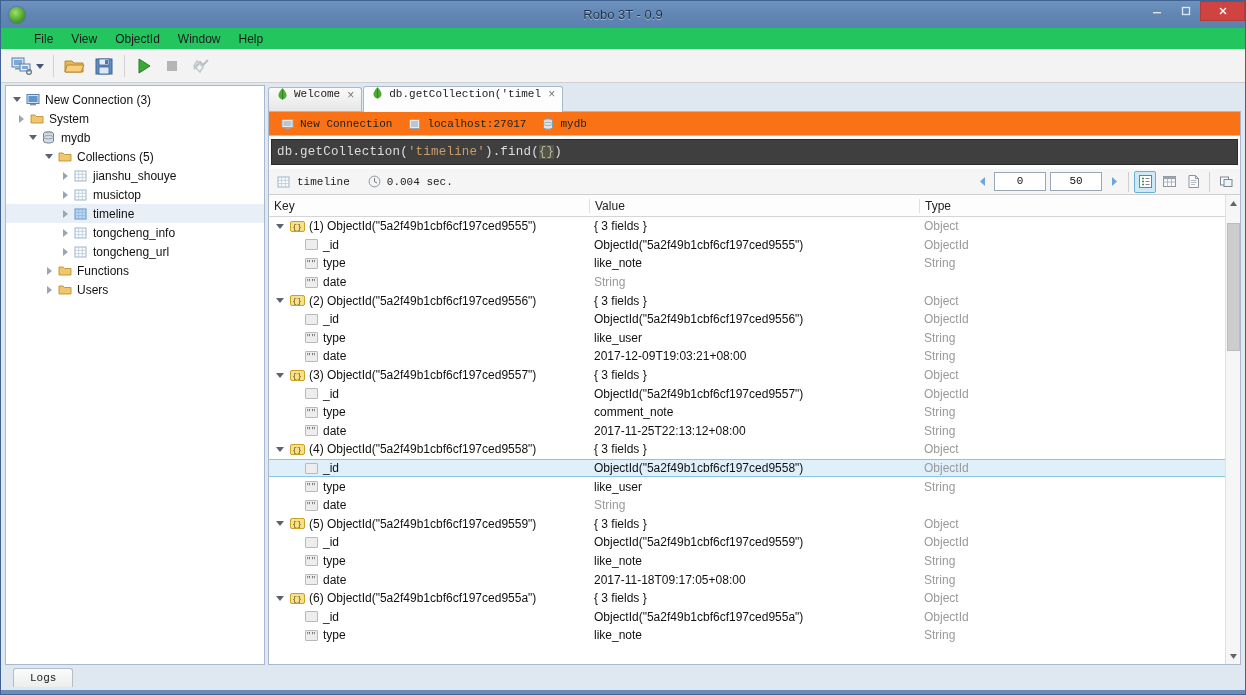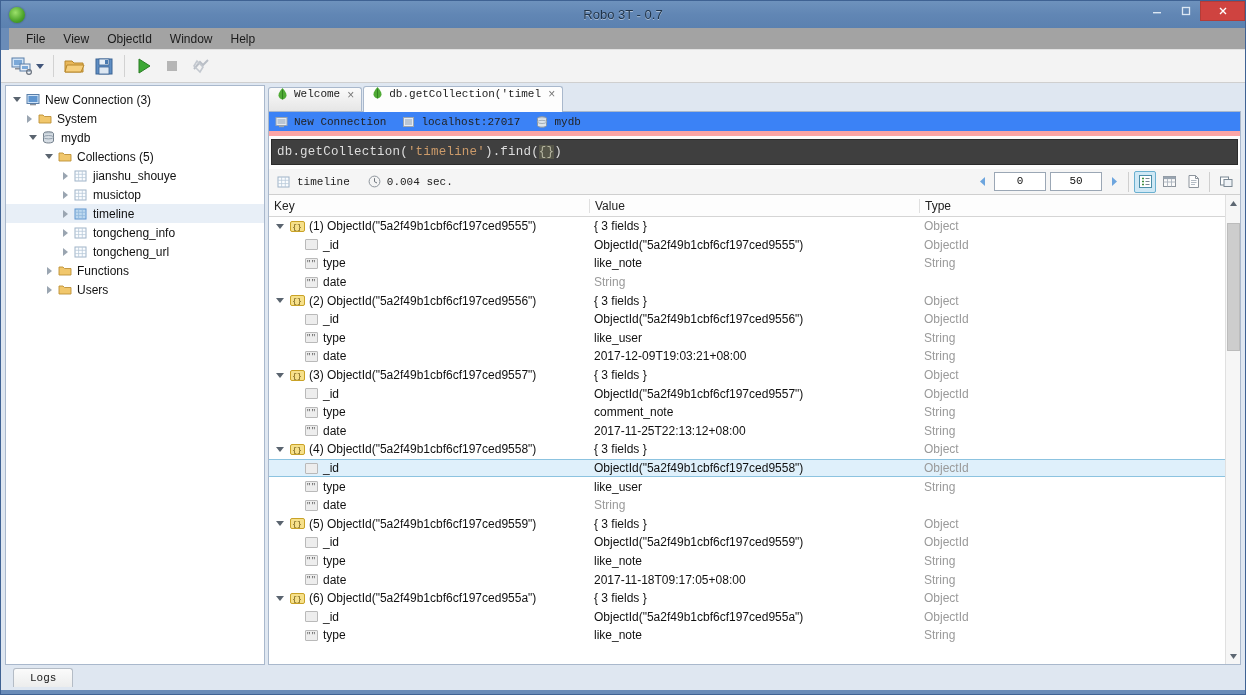--- a/index.html
+++ b/index.html
@@ -44,23 +44,23 @@
   .tb-btn.close {
     width: 45px; background: #cf4340;
     border: 1px solid #b33c38;
     color: #fff; font-size: 13px;
   }
   .tb-btn svg { display: block; }
 
   
   .menubar {
     flex: 0 0 22px; height: 22px;
-    background: #a3a3a3;
+    background: #22c55e;
     border-bottom: 1px solid #e2e2e2;
-    display: flex; align-items: center; padding-left: 8px; margin-left: 8px;
+    display: flex; align-items: center; padding-left: 24px;
   }
   .menu-item {
     font-size: 12px; color: #1b1b1b;
     padding: 2px 9px; cursor: default;
   }
 
   
   .toolbar {
     flex: 0 0 33px; height: 33px;
     background: #f3f3f3;
@@ -146,23 +146,23 @@
     flex: 1 1 auto; min-height: 0;
     border: 1px solid #a9b8cc; border-top: none;
     background: #fdfdfd;
     display: flex; flex-direction: column;
   }
 
   
   .crumbs {
     flex: 0 0 24px; height: 24px;
     display: flex; align-items: center;
-    background: #3b82f6;
-    padding-left: 6px;
-    border-bottom: 5px solid #fca5a5;
+    background: #f97316;
+    padding-left: 12px;
+    border-bottom: 1px solid #fca5a5;
   }
   .crumb { display: flex; align-items: center; margin-right: 16px; font-family: "Liberation Mono", monospace; font-size: 11px; color: #222; }
   .crumb .c-ico { margin-right: 6px; display: flex; }
 
   
   .code {
     flex: 0 0 26px; height: 26px;
     background: #3f3f3f;
     border: 1px solid #2b2b2b;
     margin: 3px 2px 0 2px;
@@ -283,21 +283,21 @@
   }
   .statusstrip { flex: 0 0 4px; background: #6a8cb8; }
 </style>
 </head>
 <body>
 
 <div class="window">
 
   <div class="titlebar">
     <div class="tb-appicon"></div>
-    <div class="tb-title">Robo 3T - 0.7</div>
+    <div class="tb-title">Robo 3T - 0.9</div>
     <div class="tb-buttons">
       <div class="tb-btn">
         <svg width="12" height="12" viewBox="0 0 12 12">
             <rect x="2" y="7" width="8" height="1.4" fill="#dce7f3"></rect>
           </svg>
       </div>
       <div class="tb-btn">
         <svg width="12" height="12" viewBox="0 0 12 12">
             <rect x="2.5" y="2.5" width="7" height="7" fill="none" stroke="#dce7f3" stroke-width="1.3"></rect>
           </svg>
@@ -376,21 +376,21 @@
           <span class="t-icon">
             <svg width="14" height="13" viewBox="0 0 14 13">
                 <rect x="1" y="1.5" width="12" height="9" fill="#cfe3f7" stroke="#5a7ea8"></rect>
                 <rect x="2.5" y="3" width="9" height="6" fill="#5f95cf"></rect>
                 <rect x="4" y="11" width="6" height="1.3" fill="#8a9099"></rect>
               </svg>
           </span>
           <span class="t-label">New Connection (3)</span>
         </div>
 
-        <div class="tree-row" style="padding-left:16px">
+        <div class="tree-row" style="padding-left:8px">
           <span class="twisty">
               <span class="tri-closed"></span>
             </span>
           <span class="t-icon">
             <svg width="14" height="12" viewBox="0 0 14 12">
                 <path d="M1 2 L5 2 L6.5 3.5 L13 3.5 L13 10 L1 10 Z" fill="#f1c76c" stroke="#bd9137" stroke-width=".9"></path>
               </svg>
           </span>
           <span class="t-label">System</span>
         </div>

